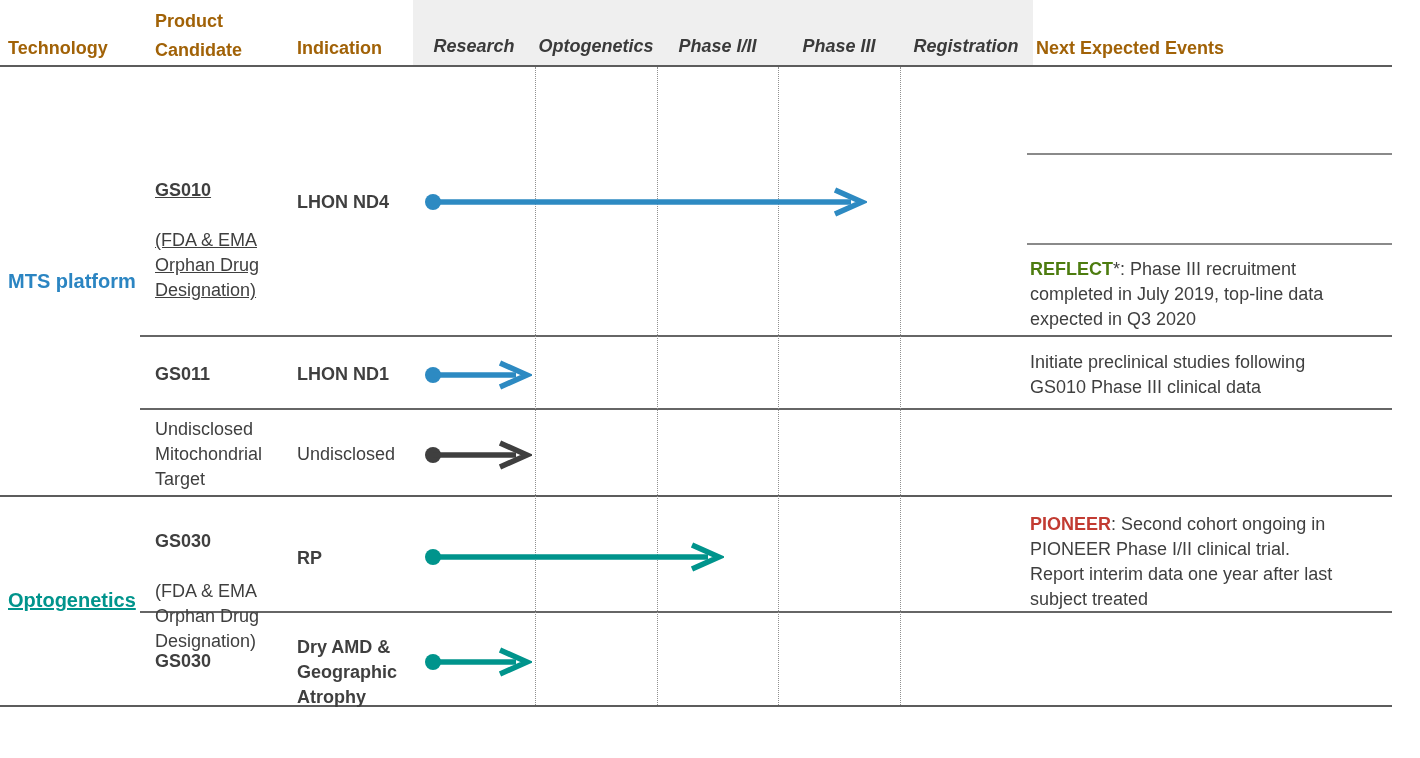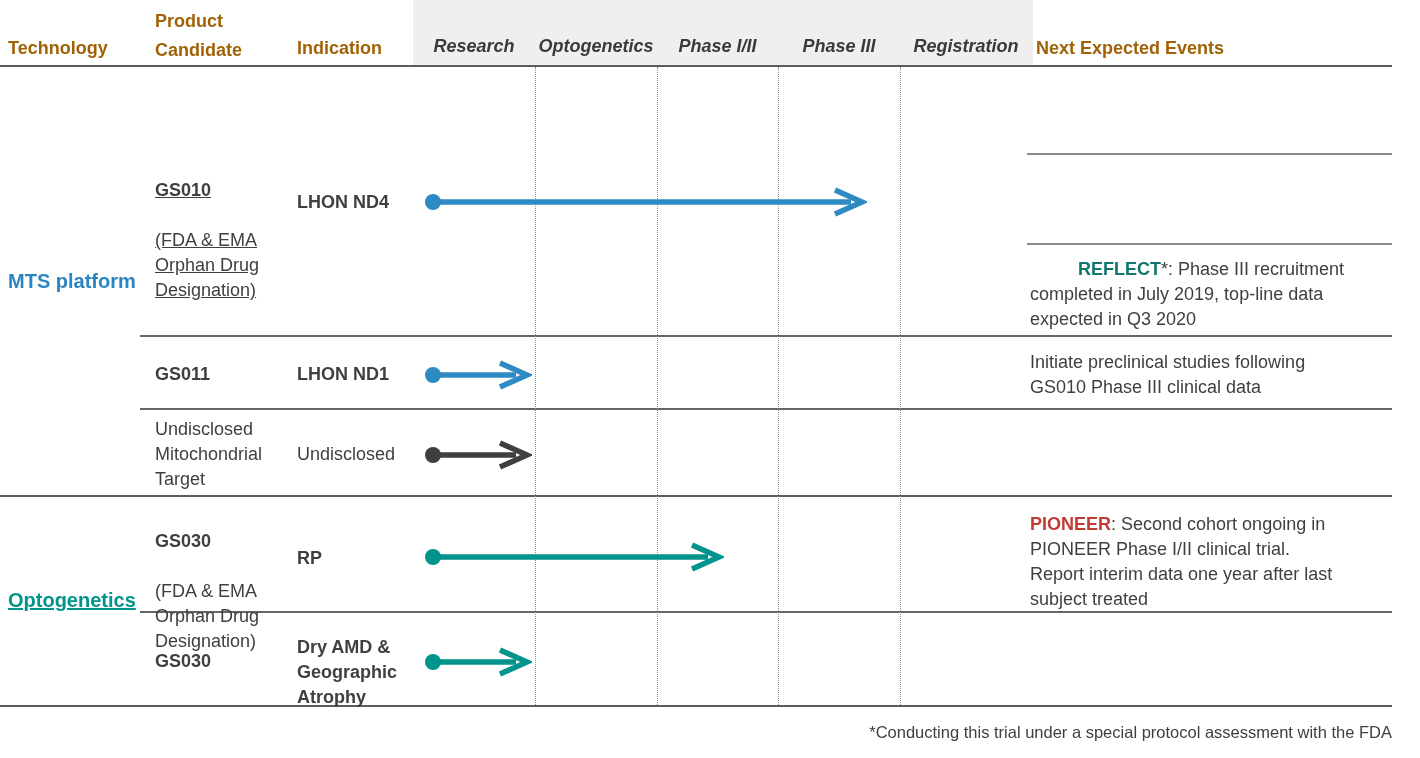--- a/index.html
+++ b/index.html
@@ -94,21 +94,21 @@
     <div>(FDA &amp; EMA
 Orphan Drug
 Designation)</div>
   </div>
   <div class="cell ind i0 b">LHON ND4</div>
   <div class="arrow a0" style="left: 424px; width: 443px;"><svg width="443" height="34" viewBox="0 0 443 34">
         <circle cx="9" cy="17" r="8" fill="#2d8ac2"></circle>
         <line x1="9" y1="17" x2="427" y2="17" stroke="#2d8ac2" stroke-width="5.5"></line>
         <path d="M 411 5 L 438 17 L 411 29" fill="none" stroke="#2d8ac2" stroke-width="5.5" stroke-linejoin="miter"></path>
       </svg></div>
-  <div class="cell evt e2"><span class="b" style="color: #0f766e; margin-left: 48px;">REFLECT</span><span>*: Phase III recruitment
+  <div class="cell evt e2"><span class="b" style="color: #4d7c0f;">REFLECT</span><span>*: Phase III recruitment
 completed in July 2019, top-line data
 expected in Q3 2020</span></div>
 
   <div class="cell cand c1 b">GS011</div>
   <div class="cell ind i1 b">LHON ND1</div>
   <div class="arrow a1" style="left: 424px; width: 108px;"><svg width="108" height="34" viewBox="0 0 108 34">
         <circle cx="9" cy="17" r="8" fill="#2d8ac2"></circle>
         <line x1="9" y1="17" x2="92" y2="17" stroke="#2d8ac2" stroke-width="5.5"></line>
         <path d="M 76 5 L 103 17 L 76 29" fill="none" stroke="#2d8ac2" stroke-width="5.5" stroke-linejoin="miter"></path>
       </svg></div>
@@ -145,14 +145,13 @@
   <div class="cell cand c4 b">GS030</div>
   <div class="cell ind i4 b">Dry AMD &amp;
 Geographic
 Atrophy</div>
   <div class="arrow a4" style="left: 424px; width: 108px;"><svg width="108" height="34" viewBox="0 0 108 34">
         <circle cx="9" cy="17" r="8" fill="#00948c"></circle>
         <line x1="9" y1="17" x2="92" y2="17" stroke="#00948c" stroke-width="5.5"></line>
         <path d="M 76 5 L 103 17 L 76 29" fill="none" stroke="#00948c" stroke-width="5.5" stroke-linejoin="miter"></path>
       </svg></div>
 
-  <div class="footnote">*Conducting this trial under a special protocol assessment with the FDA</div>
 </div>
 
 </body></html>

